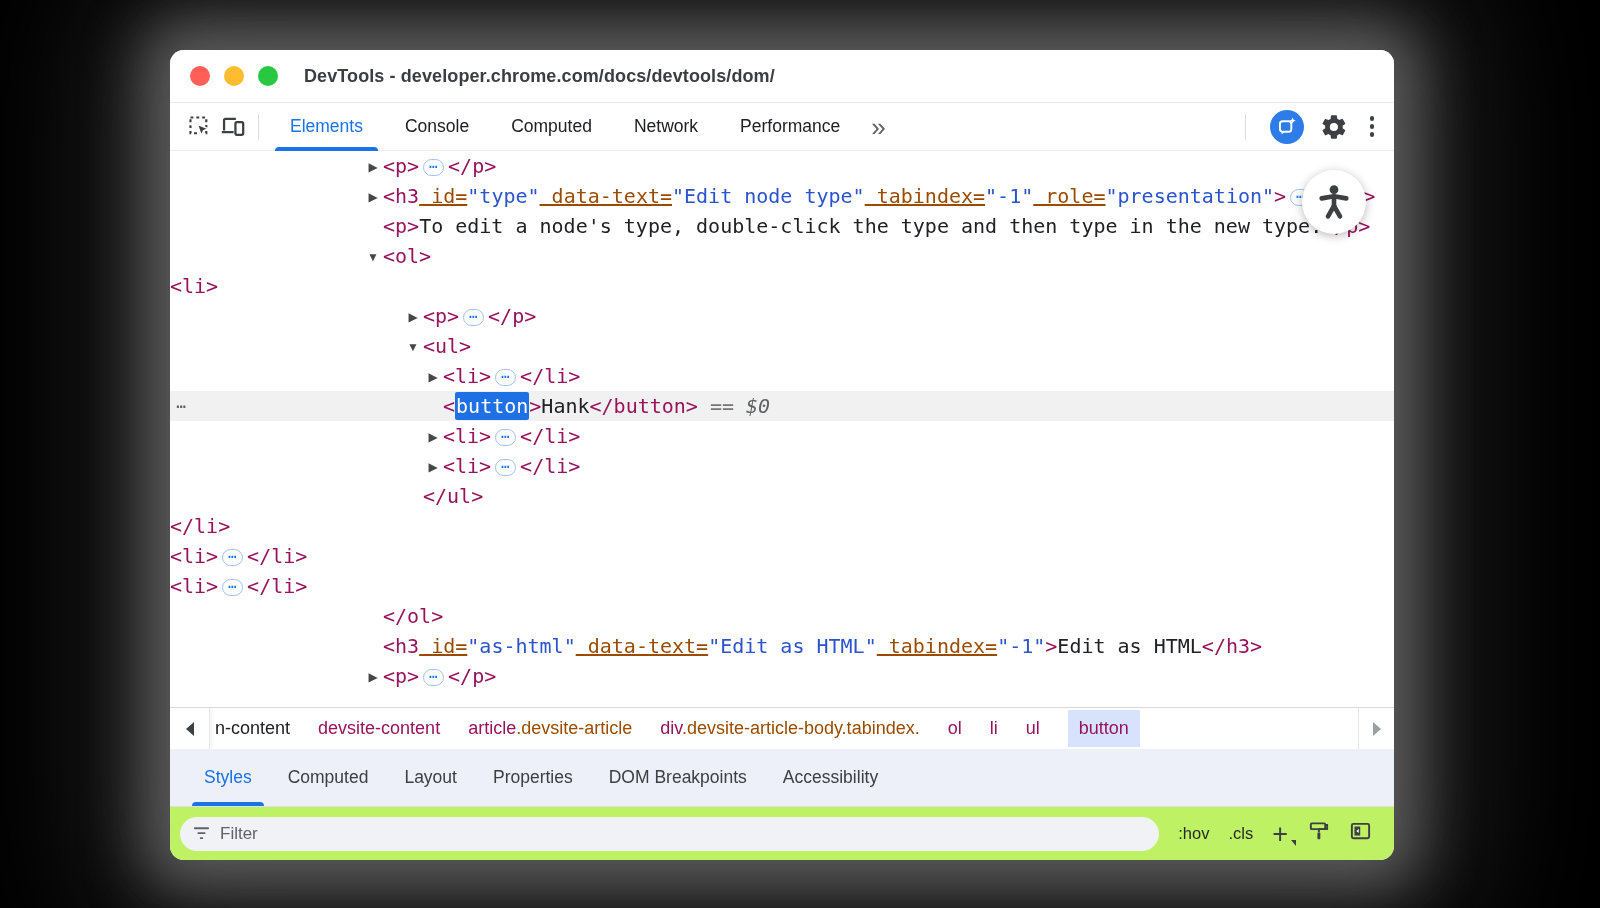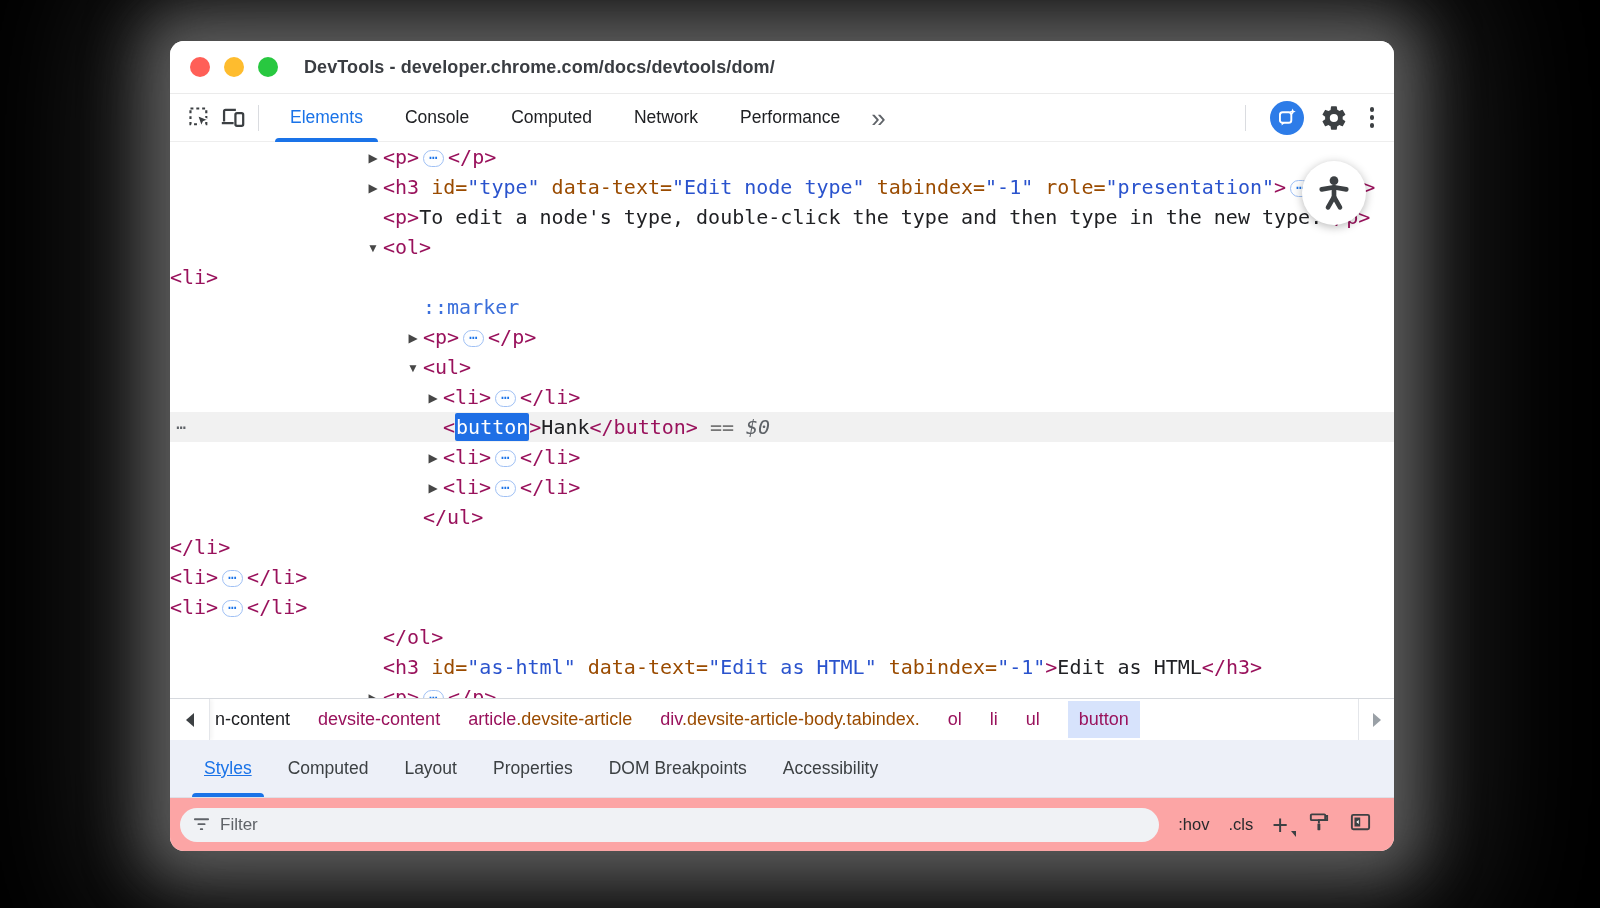--- a/index.html
+++ b/index.html
@@ -1,19 +1,19 @@
 <!DOCTYPE html>
 <html style="--accent: #1a73e8; --tag: #99125c; --attr: #9a4b00; --val: #2a53cd; --pseudo: #3b6fdb; --sel-bg: #1f6fe5; --crumb-sel: #d7e3fc; --strip: #edf0f8; --ai-blue: #2d7ce8; --c-red: #ff5f57; --c-yellow: #febc2e; --c-green: #28c840;"><head>
 <meta charset="utf-8">
 <style>
   * { box-sizing: border-box; margin: 0; padding: 0; }
   html,body { width:1600px; height:908px; background:#000; overflow:hidden;
               font-family:"Liberation Sans", sans-serif; }
   .window{
-    position:absolute; left:170px; top:41px; width:1224px; height:810px;
+    position:absolute; left:170px; top:50px; width:1224px; height:810px;
     background:#fff; border-radius:14px; overflow:hidden;
     box-shadow: 0 0 55px 28px rgba(128,128,128,.62),
                 0 0 140px 70px rgba(95,95,95,.38),
                 0 25px 60px rgba(0,0,0,.5);
   }
   
   .titlebar{ height:53px; display:flex; align-items:center; padding-left:20px;
              border-bottom:1px solid #ebebeb; background:#fff; }
   .lights{ display:flex; gap:14px; }
   .light{ width:20px; height:20px; border-radius:50%; }
@@ -39,21 +39,21 @@
   
   .tree{ position:relative; height:556px; overflow:hidden; background:#fff;
          font-family:"DejaVu Sans Mono", monospace; font-size:20px; }
   .trow{ position:relative; height:30px; line-height:30px; white-space:pre; }
   .trow.selected{ background:#f1f1f1; }
   .lvl0{ padding-left:213px; } .lvl1{ }
   .lvl2{ padding-left:253px; } .lvl3{ padding-left:273px; }
   .arrow{ display:inline-block; width:16px; margin-left:-18px; margin-right:2px;
           font-size:12px; color:#474747; text-align:center; vertical-align:2px;
           font-family:"Liberation Sans", sans-serif; }
-  .tk-tag{ color:var(--tag); } .tk-attr{ color:var(--attr); } .tk-val{ color:var(--val); }
+  .tk-tag{ color:var(--tag); } .tk-attr{ color:var(--attr);text-decoration:underline; } .tk-val{ color:var(--val); }
   .tk-text{ color:#202124; } .tk-pseudo{ color:var(--pseudo); }
   .tk-eq{ color:#767676; } .tk-var{ color:#5f6368; font-style:italic; }
   .tk-sel{ background:var(--sel-bg); color:#fff; padding:2px 1px; border-radius:2px; }
   .pill{ display:inline-block; vertical-align:2px; line-height:13px; height:17px;
          border:1.5px solid #9fc0f5; border-radius:9px; padding:0 5px; margin:0 4px;
          font-size:14px; color:var(--accent); background:#fdfeff; letter-spacing:.5px; }
   .gutter{ position:absolute; left:6px; top:0; color:#5f6368; font-size:17px; letter-spacing:.5px; }
   .a11y-badge{ position:absolute; left:1132px; top:19px; width:64px; height:64px;
                border-radius:50%; background:#fff; z-index:5;
                box-shadow:0 2px 10px rgba(0,0,0,.28);
@@ -72,25 +72,25 @@
   .crumb.selected{ background:var(--crumb-sel); padding:8px 11px; margin-right:0; }
   .cr-plain{ color:#202124; } .cr-el{ color:var(--tag); } .cr-cls{ color:var(--attr); }
   .crumb-scroll-right{ position:absolute; right:0; top:0; bottom:0; width:36px; background:#fff;
              border-left:1px solid #e4e6ea; display:flex; align-items:center; justify-content:center; z-index:2;}
   .tri-right{ width:0; height:0; border-top:7px solid transparent; border-bottom:7px solid transparent;
              border-left:8px solid #9aa0a6; }
   
   .tabstrip{ height:58px; background:var(--strip); border-bottom:1px solid #dde0e7;
              display:flex; align-items:stretch; padding-left:16px; }
   .ptab{ position:relative; padding:0 18px; line-height:57px; font-size:17.5px; color:#3c4043; }
-  .ptab.active{ color:var(--accent);text-decoration:underline; }
+  .ptab.active{ color:var(--accent); }
   .ptab.active::after{ content:""; position:absolute; left:6px; right:6px; bottom:0;
                        height:4px; border-radius:4px 4px 0 0; background:var(--accent); }
   
-  .filterrow{ height:53px; background:#fca5a5; display:flex; align-items:center;
+  .filterrow{ height:53px; background:#bef264; display:flex; align-items:center;
               padding:0 22px 0 10px; gap:19px; }
   .filterpill{ flex:1; height:34px; border-radius:17px; background:#f0f2f5;
                display:flex; align-items:center; padding:0 12px; gap:9px; }
   .filterpill input{ flex:1; border:none; outline:none; background:transparent;
                font-size:17px; color:#3c4043; font-family:"Liberation Sans",sans-serif; }
   .filterpill input::placeholder{ color:#5f6368; opacity:1; }
   .pseudo-btn{ font-size:16.5px; color:#28292c; }
   .pluswrap{ position:relative; display:flex; align-items:center; }
   .plus{ font-size:27px; font-weight:300; color:#3c4043; line-height:20px; }
   .plus-caret{ position:absolute; right:-8px; bottom:-2px; width:0; height:0;
@@ -162,21 +162,20 @@
         <path d="M3.8 9.6 L12 8.2 L20.2 9.6"></path>
         <path d="M12 8.2 V14.6"></path>
         <path d="M12 14.6 L8 21.6 M12 14.6 L16 21.6"></path>
       </svg>
     </div>
   <div class="trow lvl0"><span class="arrow">▶</span><span class="tk-tag">&lt;p&gt;</span><span class="pill">⋯</span><span class="tk-tag">&lt;/p&gt;</span></div>
       <div class="trow lvl0"><span class="arrow">▶</span><span class="tk-tag">&lt;h3</span><span class="tk-attr"> id=</span><span class="tk-val">"type"</span><span class="tk-attr"> data-text=</span><span class="tk-val">"Edit node type"</span><span class="tk-attr"> tabindex=</span><span class="tk-val">"-1"</span><span class="tk-attr"> role=</span><span class="tk-val">"presentation"</span><span class="tk-tag">&gt;</span><span class="pill">⋯</span><span class="tk-tag">&lt;/h3&gt;</span></div>
       <div class="trow lvl0"><span class="tk-tag">&lt;p&gt;</span><span class="tk-text">To edit a node's type, double-click the type and then type in the new type.</span><span class="tk-tag">&lt;/p&gt;</span></div>
       <div class="trow lvl0"><span class="arrow">▼</span><span class="tk-tag">&lt;ol&gt;</span></div>
       <div class="trow lvl1"><span class="arrow">▼</span><span class="tk-tag">&lt;li&gt;</span></div>
-      <div class="trow lvl2"><span class="tk-pseudo">::marker</span></div>
       <div class="trow lvl2"><span class="arrow">▶</span><span class="tk-tag">&lt;p&gt;</span><span class="pill">⋯</span><span class="tk-tag">&lt;/p&gt;</span></div>
       <div class="trow lvl2"><span class="arrow">▼</span><span class="tk-tag">&lt;ul&gt;</span></div>
       <div class="trow lvl3"><span class="arrow">▶</span><span class="tk-tag">&lt;li&gt;</span><span class="pill">⋯</span><span class="tk-tag">&lt;/li&gt;</span></div>
       <div class="trow lvl3 selected"><span class="gutter">⋯</span><span class="tk-tag">&lt;</span><span class="tk-sel">button</span><span class="tk-tag">&gt;</span><span class="tk-text">Hank</span><span class="tk-tag">&lt;/button&gt;</span><span class="tk-eq"> == </span><span class="tk-var">$0</span></div>
       <div class="trow lvl3"><span class="arrow">▶</span><span class="tk-tag">&lt;li&gt;</span><span class="pill">⋯</span><span class="tk-tag">&lt;/li&gt;</span></div>
       <div class="trow lvl3"><span class="arrow">▶</span><span class="tk-tag">&lt;li&gt;</span><span class="pill">⋯</span><span class="tk-tag">&lt;/li&gt;</span></div>
       <div class="trow lvl2"><span class="tk-tag">&lt;/ul&gt;</span></div>
       <div class="trow lvl1"><span class="tk-tag">&lt;/li&gt;</span></div>
       <div class="trow lvl1"><span class="arrow">▶</span><span class="tk-tag">&lt;li&gt;</span><span class="pill">⋯</span><span class="tk-tag">&lt;/li&gt;</span></div>
       <div class="trow lvl1"><span class="arrow">▶</span><span class="tk-tag">&lt;li&gt;</span><span class="pill">⋯</span><span class="tk-tag">&lt;/li&gt;</span></div>

